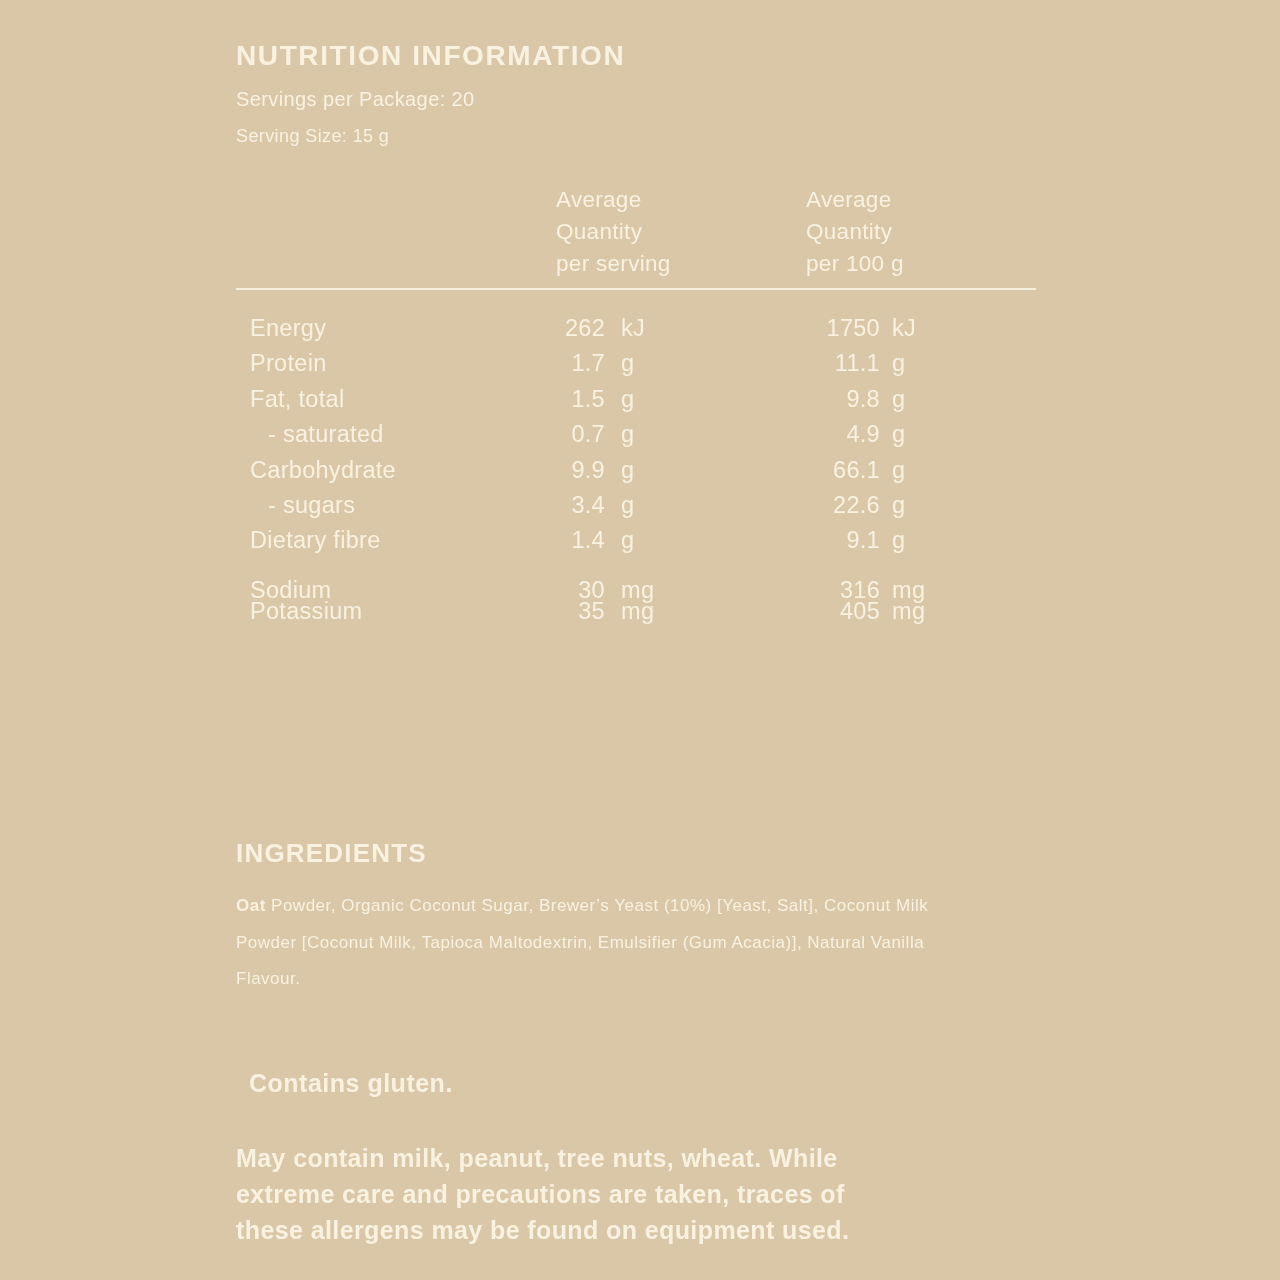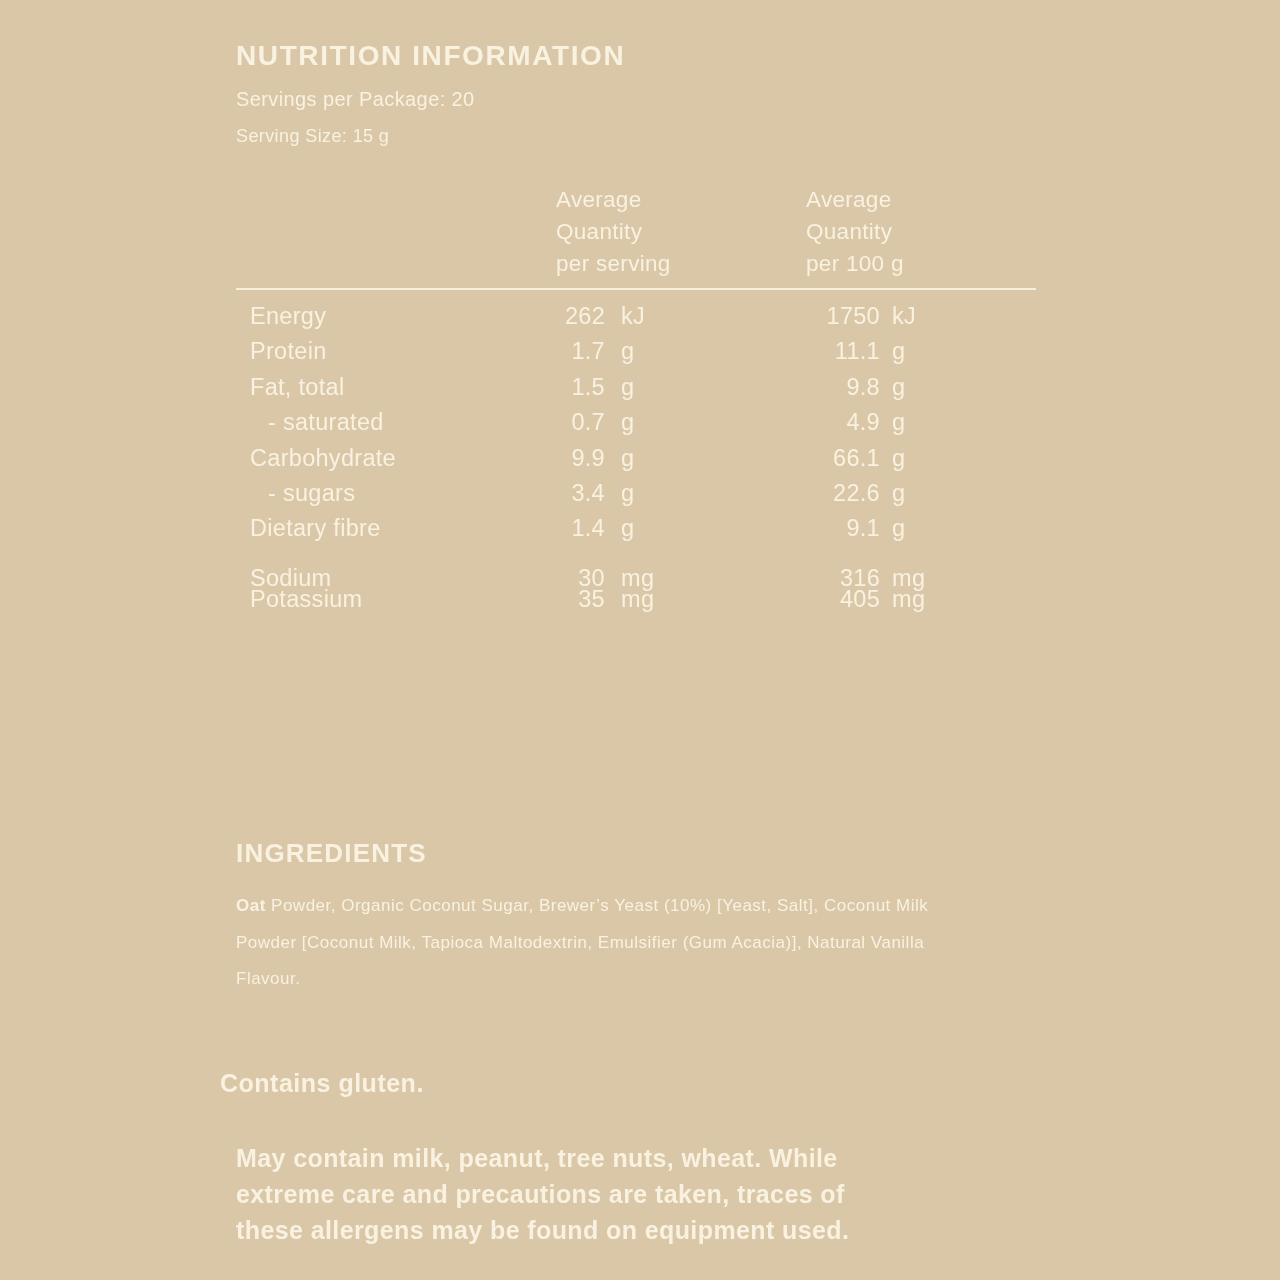--- a/index.html
+++ b/index.html
@@ -28,42 +28,42 @@
   .colhead{
     top:184px;font-size:22.5px;line-height:32px;letter-spacing:0.3px;
     white-space:pre-line;
   }
   .colhead.c1{left:556px;}
   .colhead.c2{left:806px;}
   .divider{
     left:236px;top:288px;width:800px;height:2px;
     background:var(--line);
   }
-  .table-wrap{left:0;top:0;width:1280px;height:620px;}
+  .table-wrap{left:0;top:12px;width:1280px;height:620px;}
   .row{
     position:absolute;left:0;width:1280px;height:35px;
     font-size:23.5px;letter-spacing:0.3px;
   }
   .row .rlabel{position:absolute;left:250px;}
   .row.indent .rlabel{left:268px;}
   .row .rv1{position:absolute;left:440px;width:165px;text-align:right;}
   .row .ru1{position:absolute;left:621px;}
   .row .rv2{position:absolute;left:716px;width:164px;text-align:right;}
   .row .ru2{position:absolute;left:892px;}
   .ing-heading{
     left:236px;top:838px;
     font-size:26px;font-weight:700;letter-spacing:1.2px;
   }
   .ing-text{
     left:236px;top:888px;width:720px;
     font-size:17px;line-height:36.5px;letter-spacing:0.5px;
   }
   .ing-text b{font-weight:700;}
   .contains{
-    left:220px;top:1069px;
+    left:249px;top:1069px;
     font-size:25px;font-weight:700;letter-spacing:0.5px;
   }
   .may-contain{
     left:236px;top:1140px;width:660px;
     font-size:25px;font-weight:700;line-height:36px;letter-spacing:0.4px;
   }
 </style>
 </head>
 <body>
 

